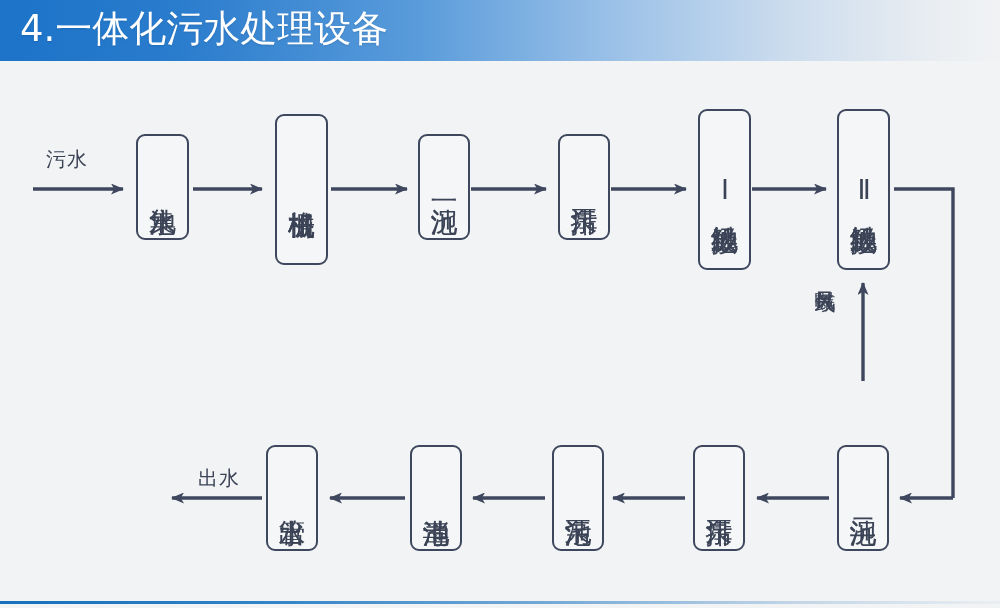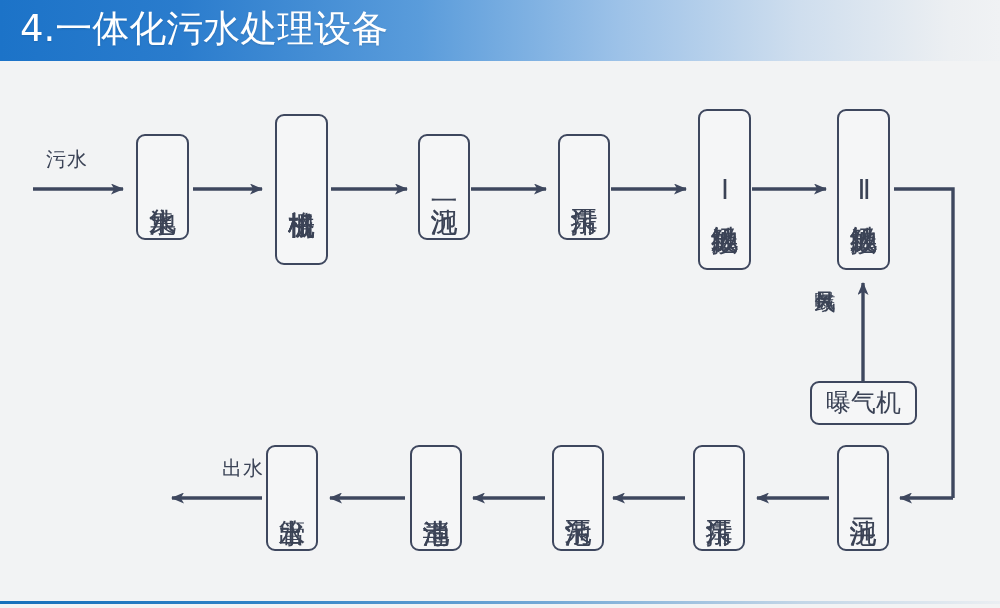--- a/index.html
+++ b/index.html
@@ -175,21 +175,21 @@
         <line x1="545" y1="437" x2="473" y2="437" marker-end="url(#arrL)"></line>
 
         <line x1="405" y1="437" x2="330" y2="437" marker-end="url(#arrL)"></line>
 
         <line x1="262" y1="437" x2="172" y2="437" marker-end="url(#arrL)"></line>
       </g>
     </svg>
 
     <div class="flow-label" style="left:46px; top:85px;">污水</div>
 
-    <div class="flow-label" style="left:198px; top:394px;margin-left:24px;">出水</div>
+    <div class="flow-label" style="left:198px; top:404px;">出水</div>
 
     <div class="flow-label vertical" style="left:814px; top:214px;">鼓风曝气</div>
 
     <div class="node vertical" style="left:136px; top:73px; width:53px; height:106px;">
       <span class="node-label">集水池</span>
     </div>
 
     <div class="node vertical" style="left:275px; top:53px; width:53px; height:151px;">
       <span class="node-label">机械栅格</span>
     </div>
@@ -203,23 +203,20 @@
     </div>
 
     <div class="node vertical" style="left:698px; top:48px; width:53px; height:161px;">
       <span class="node-label">Ⅰ级接触池</span>
     </div>
 
     <div class="node vertical" style="left:837px; top:48px; width:53px; height:161px;">
       <span class="node-label">Ⅱ级接触池</span>
     </div>
 
-    <div class="node horizontal" style="left:810px; top:320px; width:107px; height:44px;">
-      <span class="node-label" style="font-size:25px;">曝气机</span>
-    </div>
 
     <div class="node vertical" style="left:837px; top:384px; width:52px; height:106px;">
       <span class="node-label">二沉池</span>
     </div>
 
     <div class="node vertical" style="left:693px; top:384px; width:52px; height:106px;">
       <span class="node-label">排污泵</span>
     </div>
 
     <div class="node vertical" style="left:552px; top:384px; width:52px; height:106px;">

